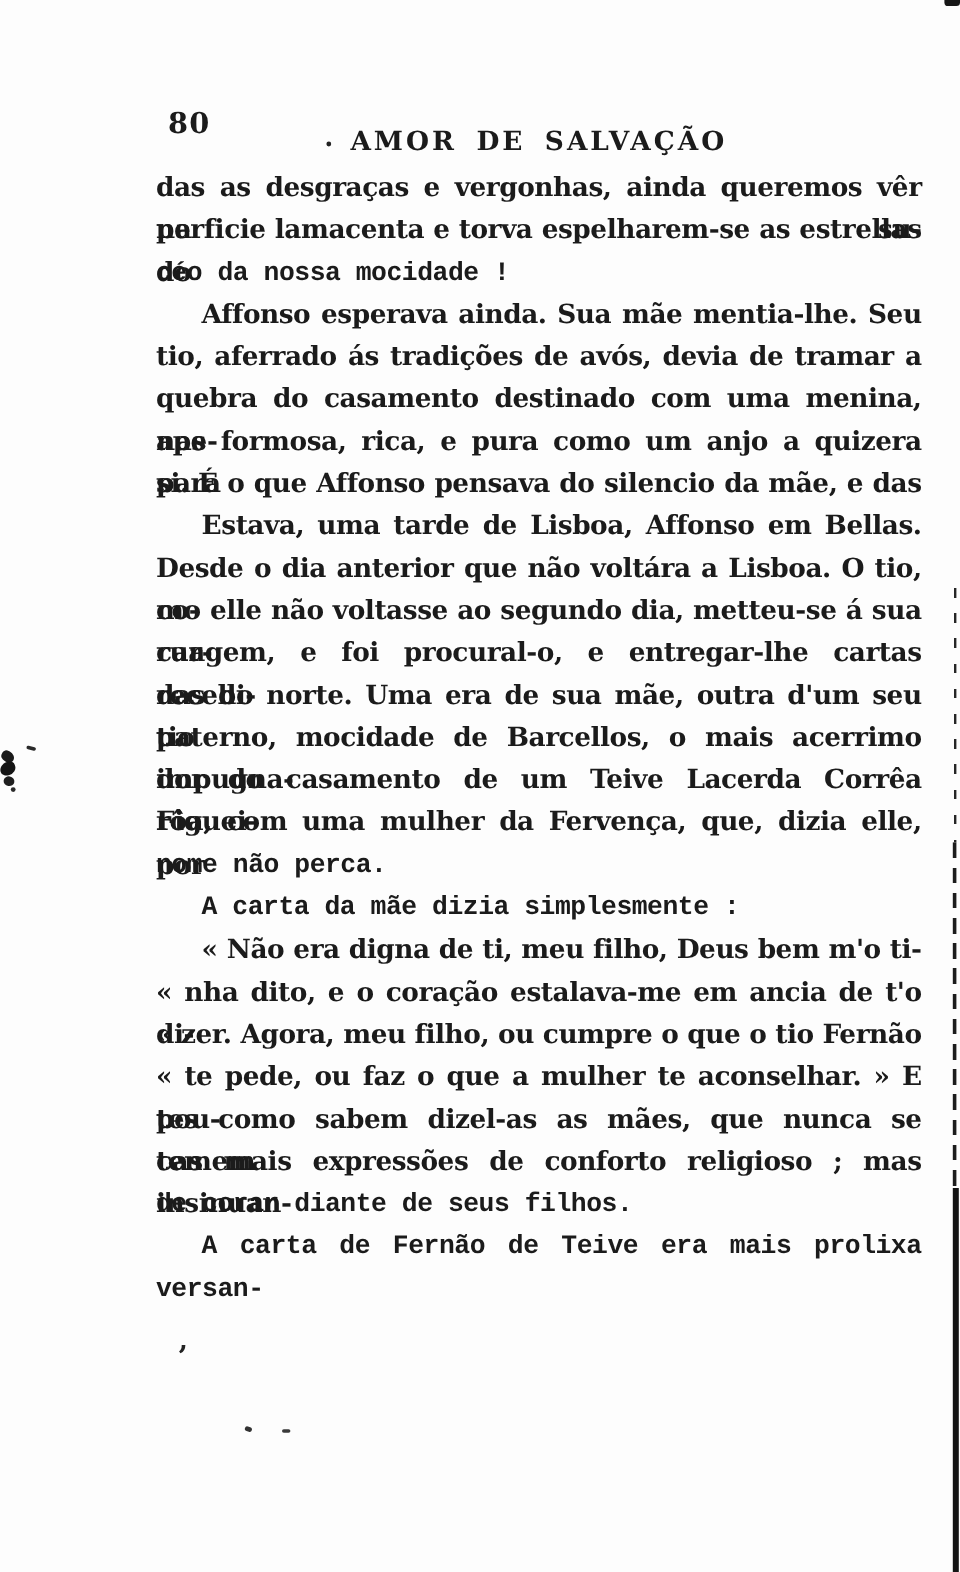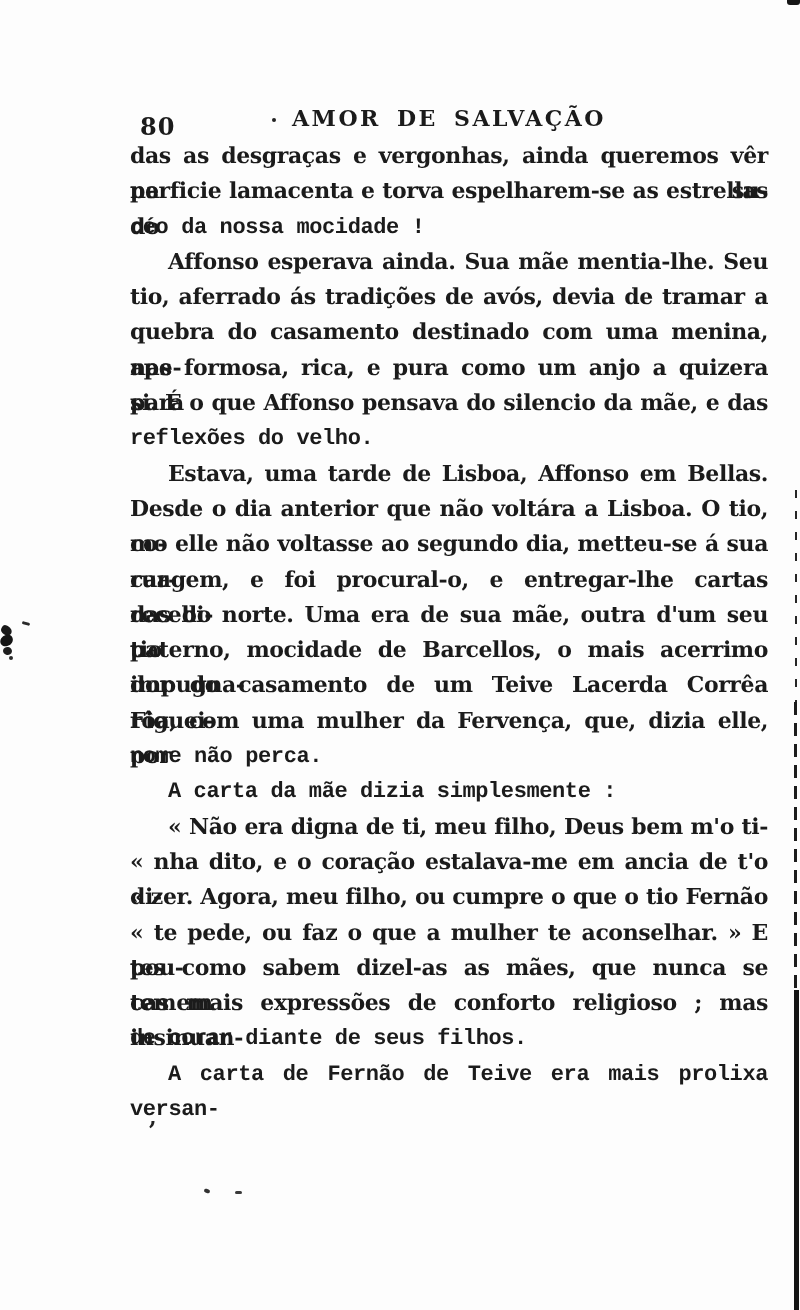--- a/index.html
+++ b/index.html
@@ -8,21 +8,21 @@
     width: 800px;
     height: 1310px;
     background: #fdfdfd;
     overflow: hidden;
     font-family: "DejaVu Serif", "Liberation Serif", serif;
     color: #1b1b1b;
   }
   
   .header { position:absolute; top:0; left:0; width:100%; height:140px; }
   .page-number {
-    position:absolute; left:140px; top:112px;
+    position:absolute; left:140px; top:88px;
     font-size:24px; font-weight:700; letter-spacing:1px;
   }
   .running-title {
     position:absolute; left:130px; top:105px; width:638px;
     text-align:center;
     font-size:22px; font-weight:700; letter-spacing:2.5px;
     word-spacing:6px;
   }
   .header-dot {
     position:absolute; left:272px; top:118px;
@@ -71,21 +71,20 @@
 
   <div class="text-block">
     <div class="line">das as desgraças e vergonhas, ainda queremos vêr na su-</div>
     <div class="line">perficie lamacenta e torva espelharem-se as estrellas do</div>
     <div class="line pend">céo da nossa mocidade !</div>
     <div class="line ind">Affonso esperava ainda. Sua mãe mentia-lhe. Seu</div>
     <div class="line">tio, aferrado ás tradições de avós, devia de tramar a</div>
     <div class="line">quebra do casamento destinado com uma menina, ape-</div>
     <div class="line">nas formosa, rica, e pura como um anjo a quizera para</div>
     <div class="line">si. É o que Affonso pensava do silencio da mãe, e das</div>
-    <div class="line pend">reflexões do velho.</div>
     <div class="line ind">Estava, uma tarde de Lisboa, Affonso em Bellas.</div>
     <div class="line">Desde o dia anterior que não voltára a Lisboa. O tio, co-</div>
     <div class="line">mo elle não voltasse ao segundo dia, metteu-se á sua car-</div>
     <div class="line">ruagem, e foi procural-o, e entregar-lhe cartas recebi-</div>
     <div class="line">das do norte. Uma era de sua mãe, outra d'um seu tio</div>
     <div class="line">paterno, mocidade de Barcellos, o mais acerrimo impugna-</div>
     <div class="line">dor do casamento de um Teive Lacerda Corrêa Figuei-</div>
     <div class="line">rôa, com uma mulher da Fervença, que, dizia elle, por</div>
     <div class="line pend">nome não perca.</div>
     <div class="line ind pend">A carta da mãe dizia simplesmente :</div>

